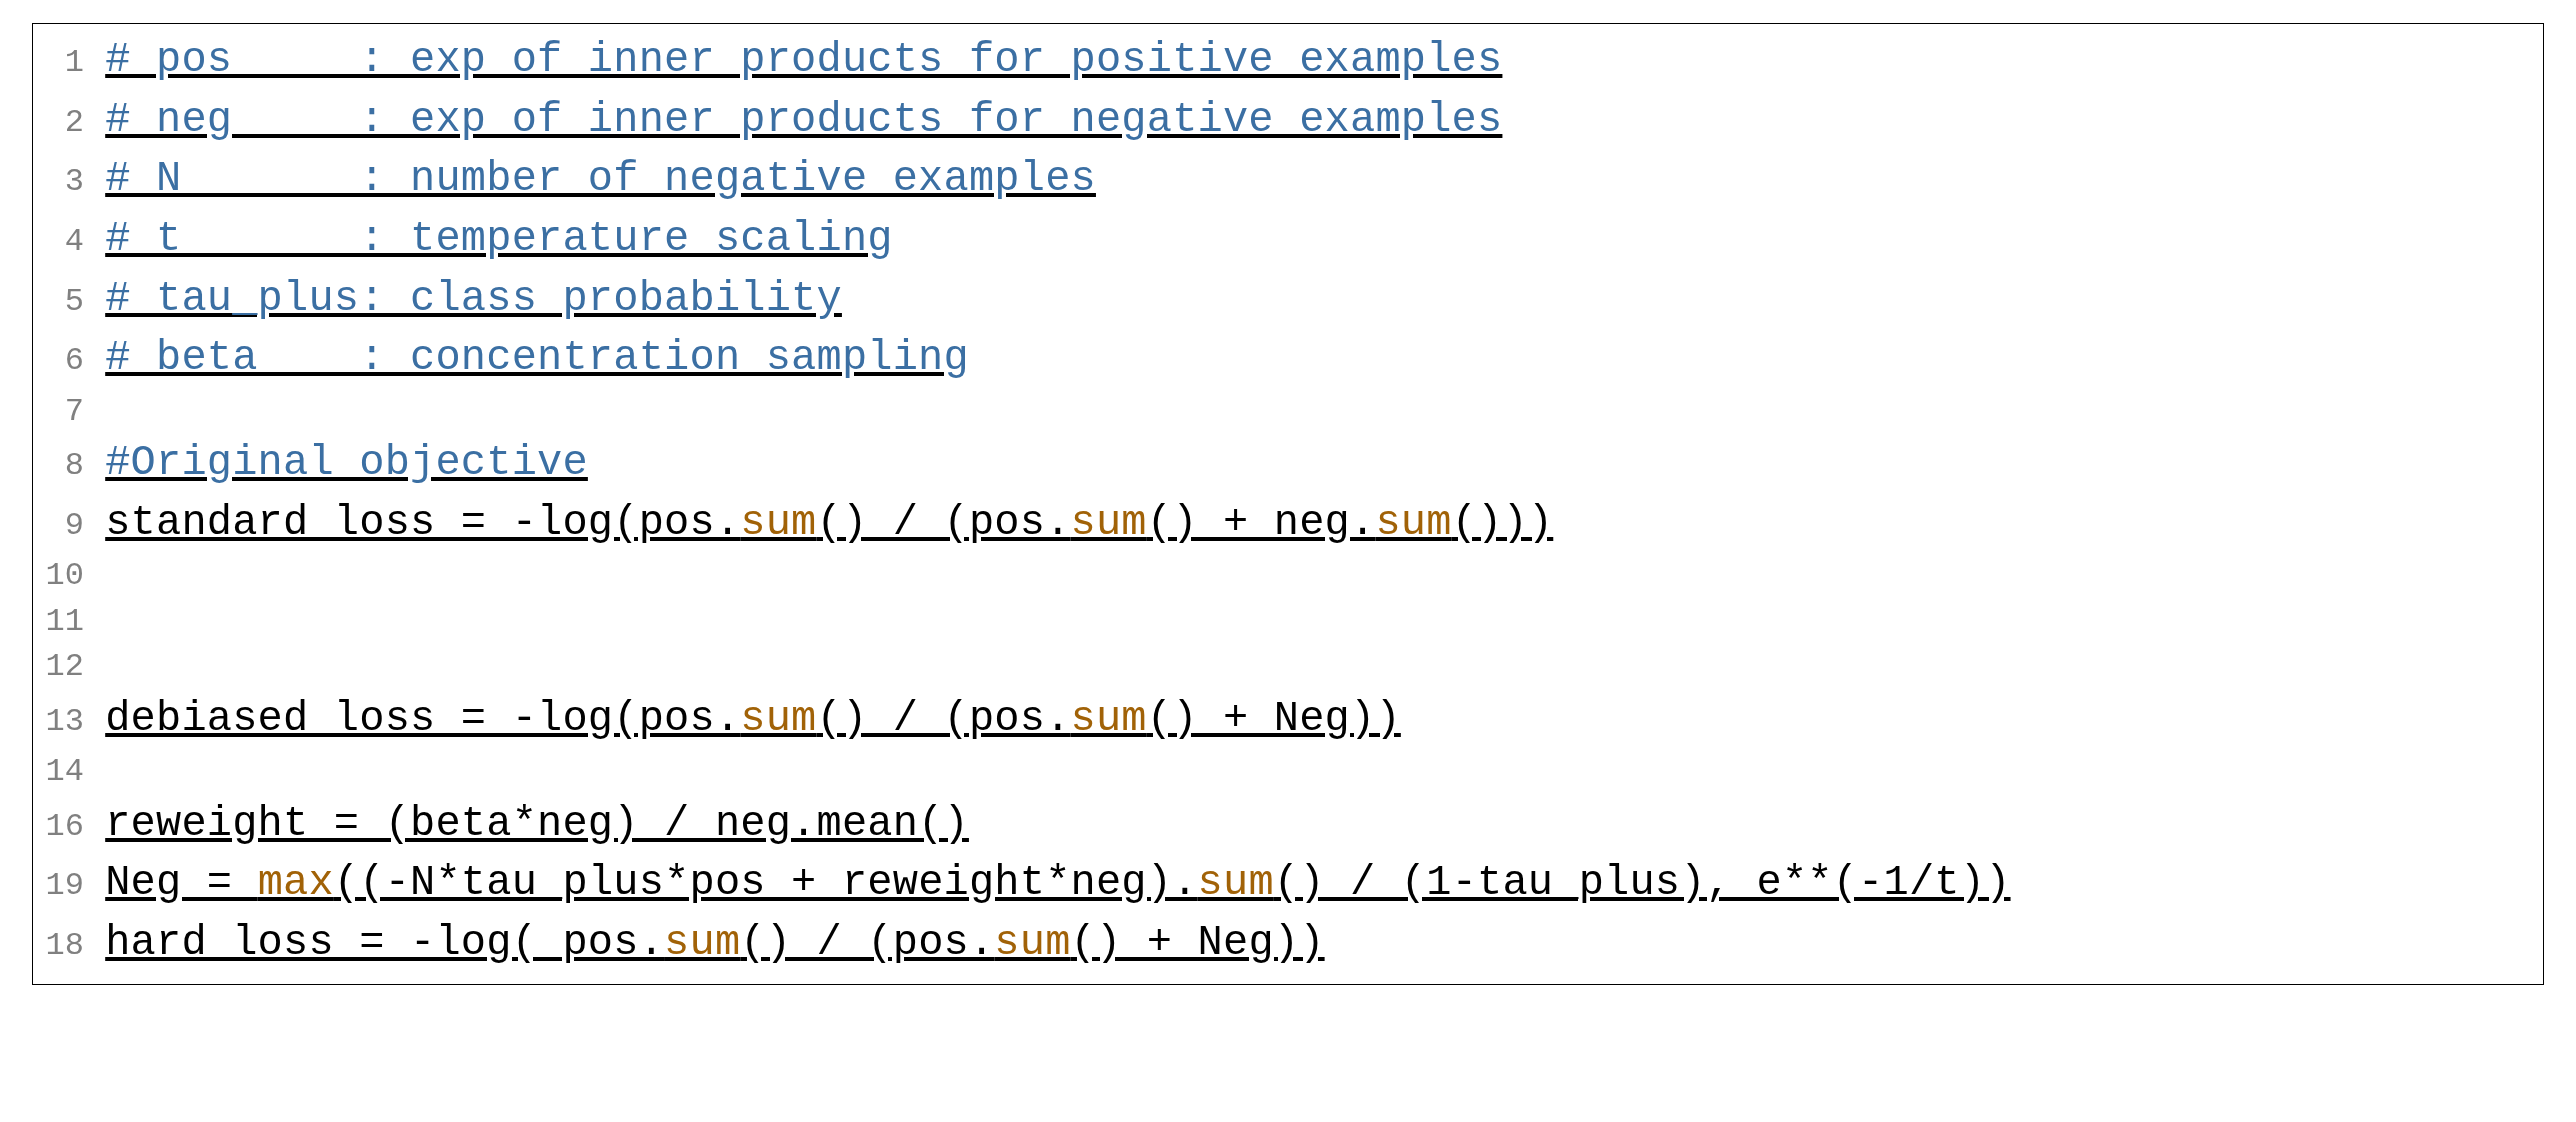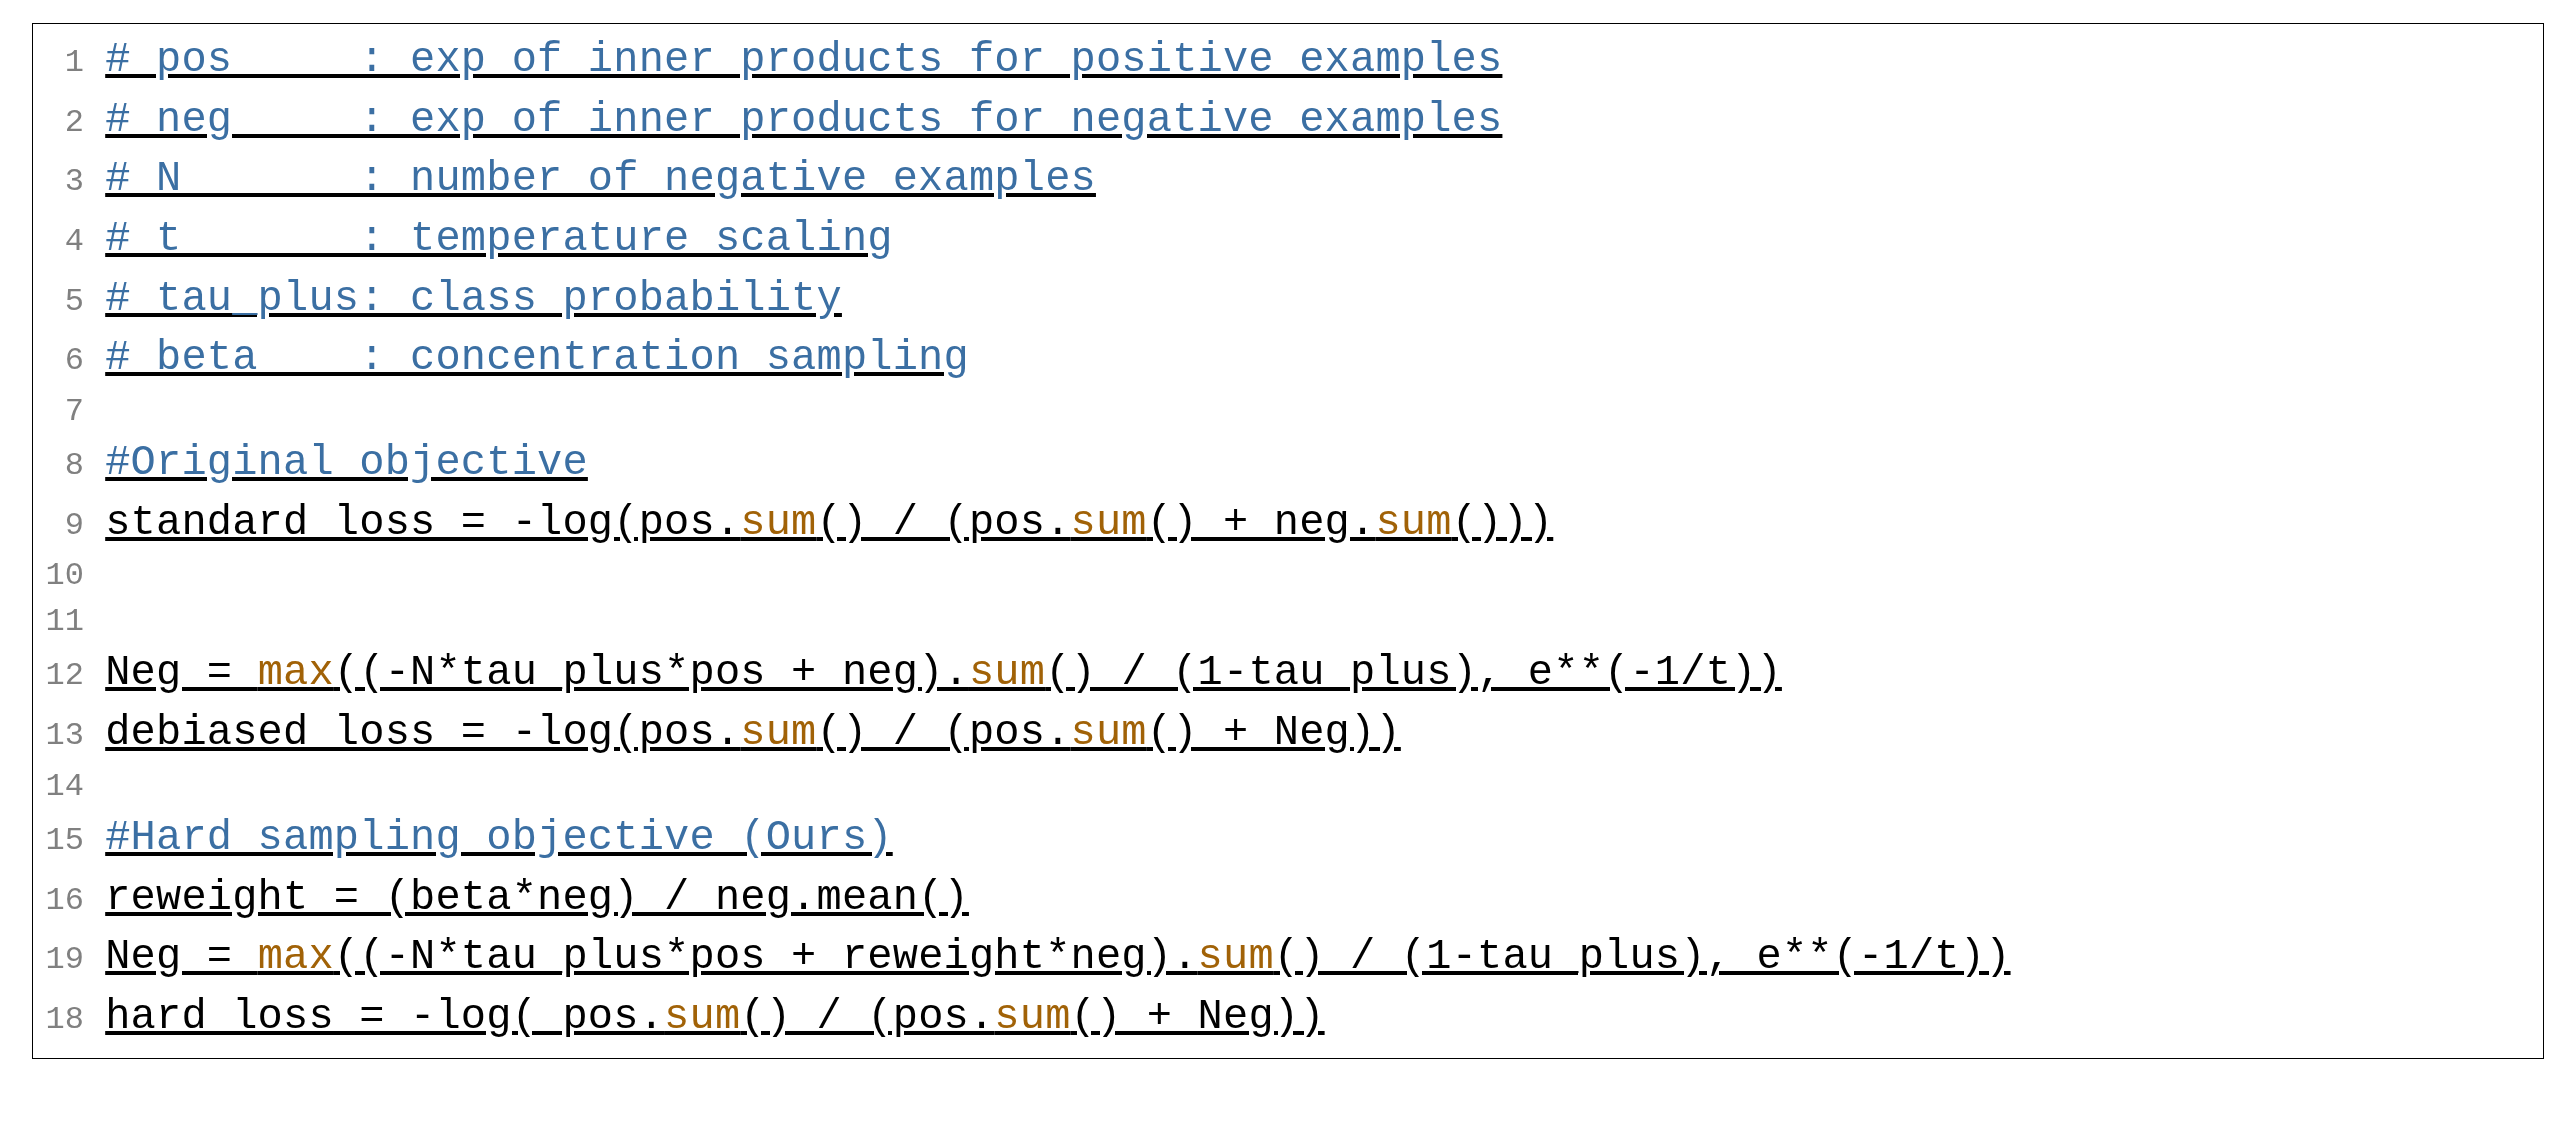--- a/index.html
+++ b/index.html
@@ -64,23 +64,22 @@
       <div class="line"><span class="gutter">2</span><span class="code"><span class="cm"># neg     : exp of inner products for negative examples</span></span></div>
       <div class="line"><span class="gutter">3</span><span class="code"><span class="cm"># N       : number of negative examples</span></span></div>
       <div class="line"><span class="gutter">4</span><span class="code"><span class="cm"># t       : temperature scaling</span></span></div>
       <div class="line"><span class="gutter">5</span><span class="code"><span class="cm"># tau_plus: class probability</span></span></div>
       <div class="line"><span class="gutter">6</span><span class="code"><span class="cm"># beta    : concentration sampling</span></span></div>
       <div class="line"><span class="gutter">7</span><span class="code"><span></span></span></div>
       <div class="line"><span class="gutter">8</span><span class="code"><span class="cm">#Original objective</span></span></div>
       <div class="line"><span class="gutter">9</span><span class="code"><span>standard_loss = -log(pos.</span><span class="pk">sum</span><span>() / (pos.</span><span class="pk">sum</span><span>() + neg.</span><span class="pk">sum</span><span>()))</span></span></div>
       <div class="line"><span class="gutter">10</span><span class="code"><span></span></span></div>
       <div class="line"><span class="gutter">11</span></div>
-      <div class="line"><span class="gutter">12</span><span class="code"><span>Neg = </span><span class="pk">max</span><span>((-N*tau_plus*pos + neg).</span><span class="pk">sum</span><span>() / (1-tau_plus), e**(-1/t))</span></span></div>
+      <div class="line"><span class="gutter">12</span></div>
       <div class="line"><span class="gutter">13</span><span class="code"><span>debiased_loss = -log(pos.</span><span class="pk">sum</span><span>() / (pos.</span><span class="pk">sum</span><span>() + Neg))</span></span></div>
       <div class="line"><span class="gutter">14</span><span class="code"><span></span></span></div>
-      <div class="line"><span class="gutter">15</span><span class="code"><span class="cm">#Hard sampling objective (Ours)</span></span></div>
       <div class="line"><span class="gutter">16</span><span class="code"><span>reweight = (beta*neg) / neg.mean()</span></span></div>
       <div class="line"><span class="gutter">19</span><span class="code"><span>Neg = </span><span class="pk">max</span><span>((-N*tau_plus*pos + reweight*neg).</span><span class="pk">sum</span><span>() / (1-tau_plus), e**(-1/t))</span></span></div>
       <div class="line"><span class="gutter">18</span><span class="code"><span>hard_loss = -log( pos.</span><span class="pk">sum</span><span>() / (pos.</span><span class="pk">sum</span><span>() + Neg))</span></span></div>
     </div>
   <div class="watermark">CSDN @阿达西家</div>
 </div>
 
 
 </body></html>

